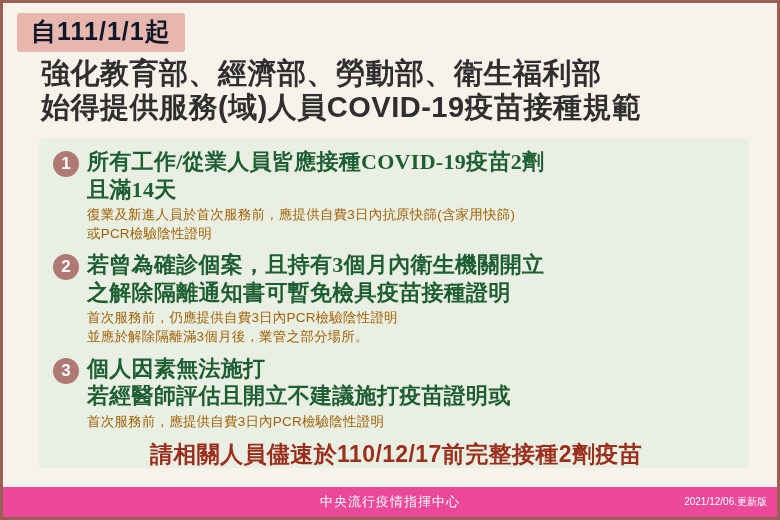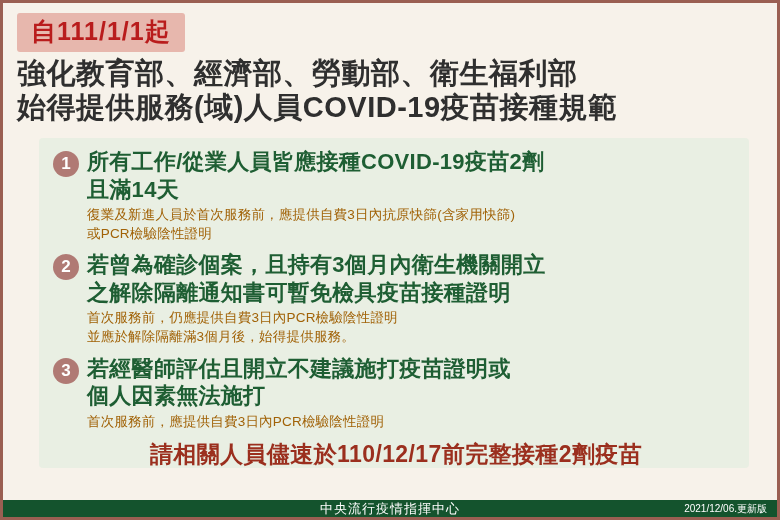--- a/index.html
+++ b/index.html
@@ -22,34 +22,35 @@
     border: 3px solid #9a5f52;
     overflow: hidden;
   }
   
   .header {
     padding: 10px 14px 4px 14px;
   }
   .date-badge {
     display: inline-block;
     background: #e7b7ad;
-    color: #b91c1c;
+    color: #0f172a;
     font-size: 25px;
     font-weight: bold;
     letter-spacing: 1px;
     padding: 2px 14px 4px 14px;
     border-radius: 3px;
   }
   .title {
     margin-top: 4px;
     color: #2f2f2f;
     font-size: 29px;
     font-weight: bold;
     line-height: 1.18;
     letter-spacing: 0.5px;
+    margin-left: 24px;
   }
   .title-line {
     white-space: nowrap;
   }
   
   .panel {
     position: absolute;
     left: 36px;
     top: 135px;
     width: 710px;
@@ -80,20 +81,21 @@
   }
   .item-body {
     flex: 1 1 auto;
   }
   .main-text {
     color: #1e5e33;
     font-size: 22px;
     font-weight: bold;
     line-height: 1.25;
     letter-spacing: 0.3px;
+    font-family: Liberation Serif, serif;
   }
   .sub-text {
     color: #a16207;
     font-size: 13.5px;
     line-height: 1.38;
     margin-top: 3px;
     letter-spacing: 0.2px;
   }
   .footnote-strong {
     text-align: center;
@@ -101,22 +103,22 @@
     font-size: 23px;
     font-weight: bold;
     letter-spacing: 0.4px;
   }
   
   .footer {
     position: absolute;
     left: 0;
     right: 0;
     bottom: 0;
-    height: 17px;
-    background: #14532d;
+    height: 30px;
+    background: #ec4899;
     color: #ffffff;
     font-size: 13px;
     display: flex;
     align-items: center;
     justify-content: center;
   }
   .footer-center {
     letter-spacing: 1px;
   }
   .footer-right {
@@ -156,31 +158,31 @@
 
     <div class="item">
       <div class="num">2</div>
       <div class="item-body">
         <div class="main-text">
           <div>若曾為確診個案，且持有3個月內衛生機關開立</div>
           <div>之解除隔離通知書可暫免檢具疫苗接種證明</div>
         </div>
         <div class="sub-text">
           <div>首次服務前，仍應提供自費3日內PCR檢驗陰性證明</div>
-          <div>並應於解除隔離滿3個月後，始得提供服務。</div>
+          <div>並應於解除隔離滿3個月後，業管之部分場所。</div>
         </div>
       </div>
     </div>
 
     <div class="item">
       <div class="num">3</div>
       <div class="item-body">
         <div class="main-text">
+          <div>個人因素無法施打</div>
           <div>若經醫師評估且開立不建議施打疫苗證明或</div>
-          <div>個人因素無法施打</div>
         </div>
         <div class="sub-text">
           <div>首次服務前，應提供自費3日內PCR檢驗陰性證明</div>
         </div>
       </div>
     </div>
 
     <div class="footnote-strong">請相關人員儘速於110/12/17前完整接種2劑疫苗</div>
 
   </div>

